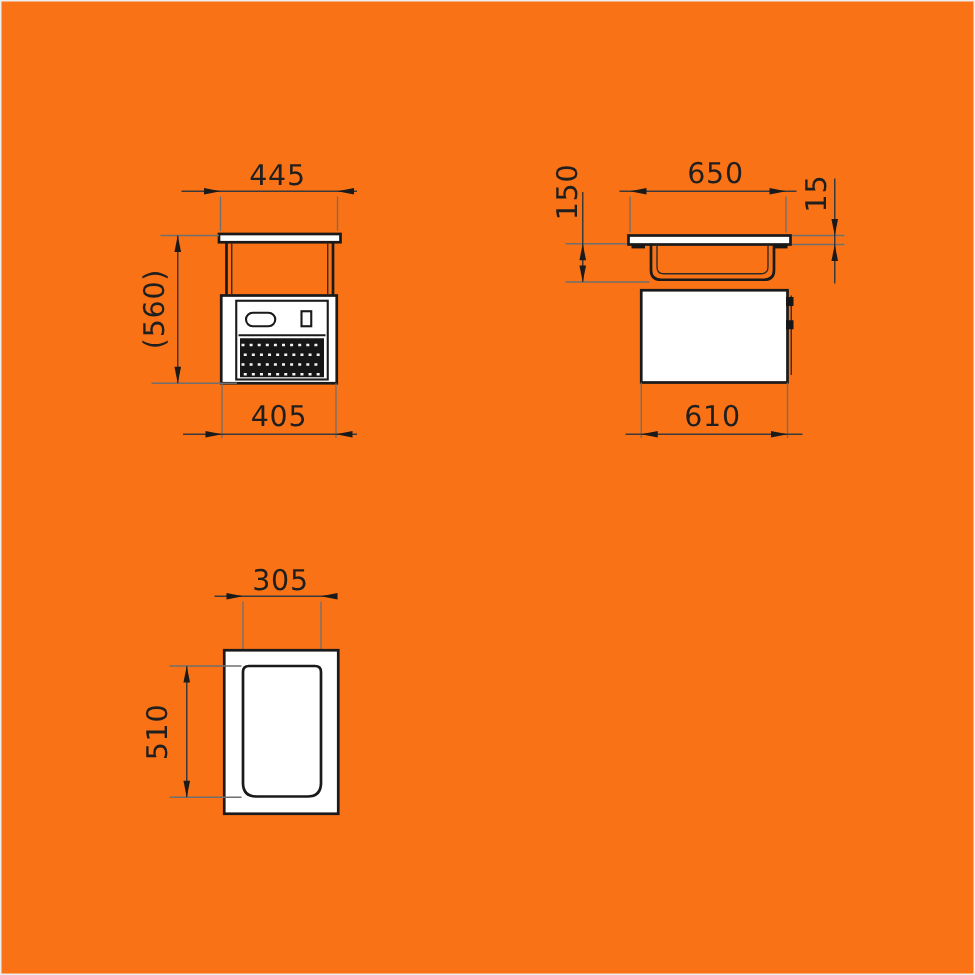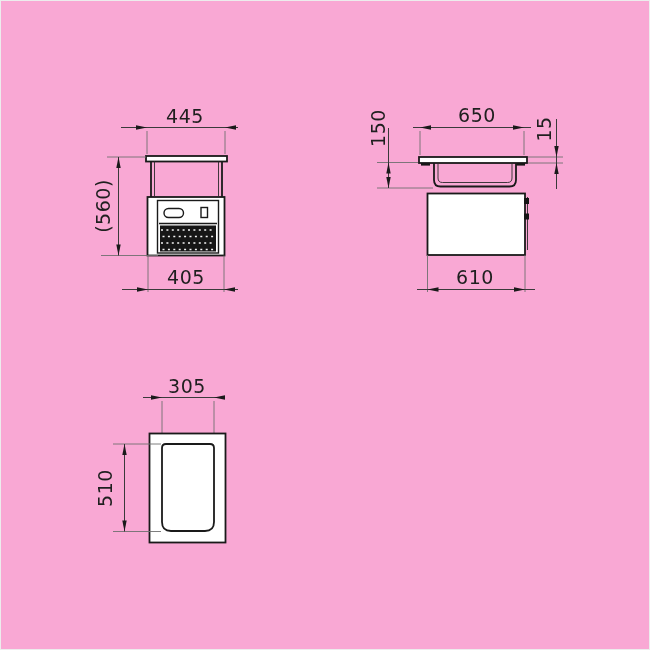--- a/index.html
+++ b/index.html
@@ -1,18 +1,18 @@
 <!DOCTYPE html>
 <html><head>
 <meta charset="utf-8">
 <style>
   html,body { margin:0; padding:0; background:#ffffff; }
   #canvas {
     position:relative; width:650px; height:650px;
-    background:#f9a8d4; overflow:hidden;
+    background:#f97316; overflow:hidden;
     border:1px solid #ededed; box-sizing:border-box;
     font-family:"DejaVu Sans", sans-serif;
   }
   svg text {
     font-family:"DejaVu Sans", sans-serif;
     font-size:19px;
     fill:#1f1f1f;
     letter-spacing:0.5px;
   }
   .outline { fill:#ffffff; stroke:#1a1a1a; stroke-width:1.8; }

